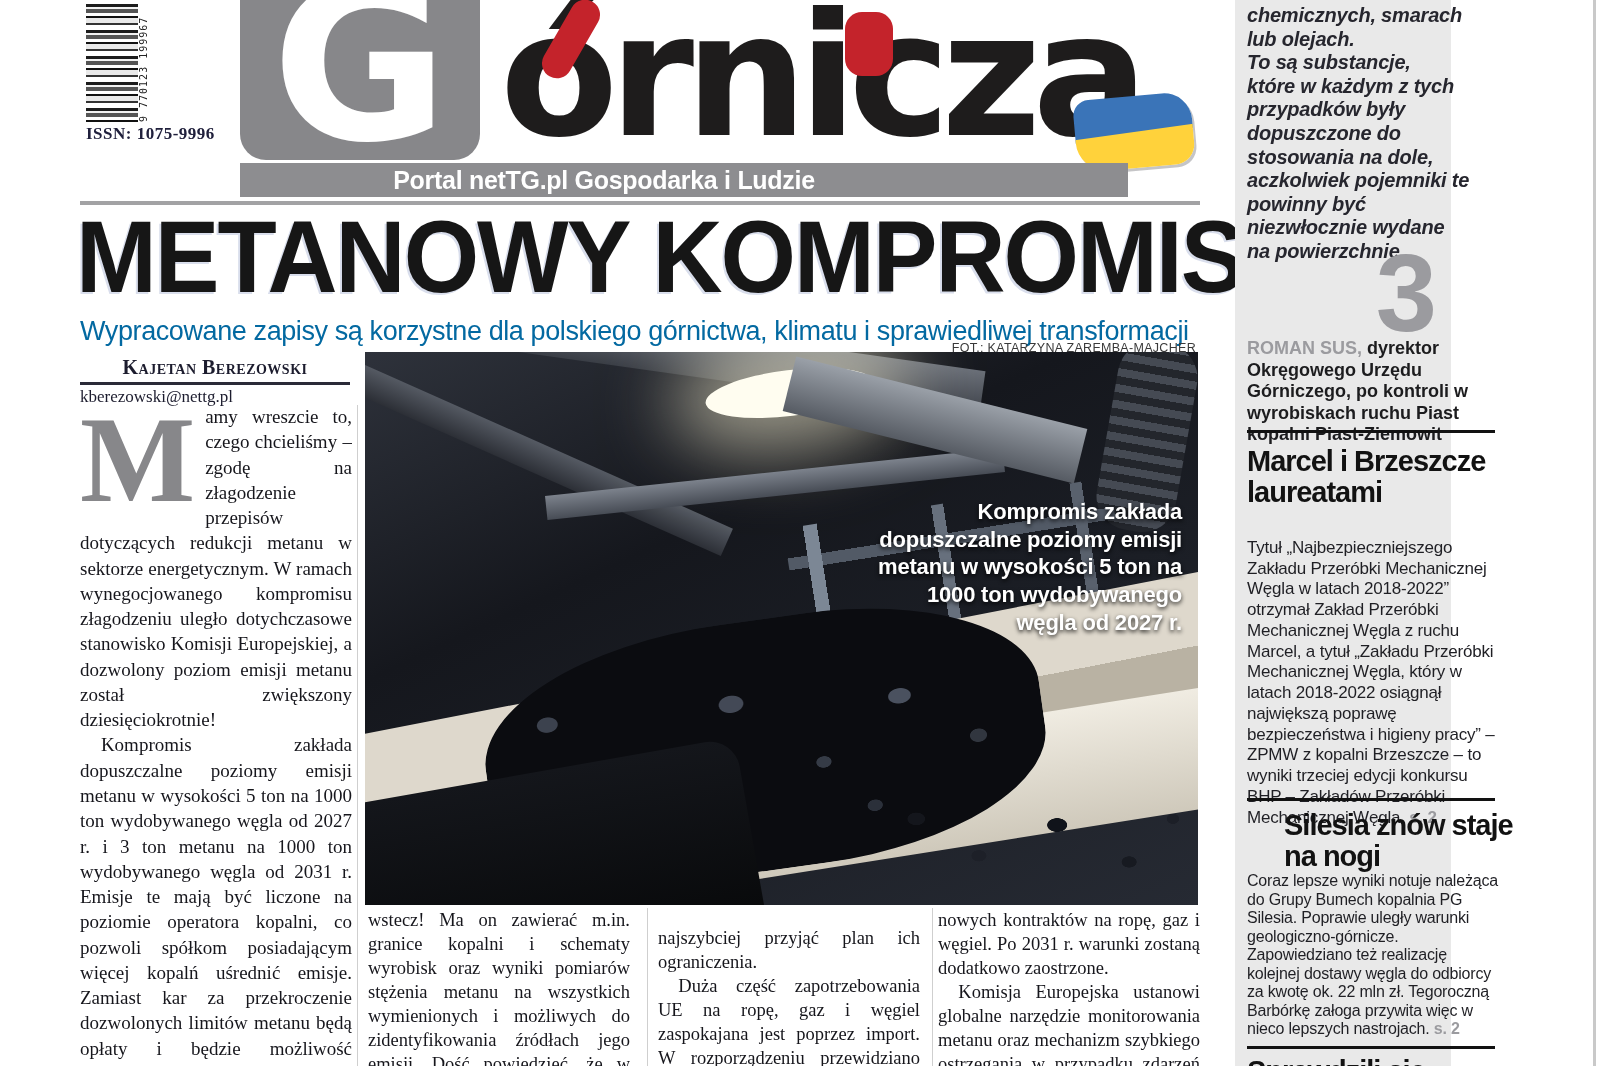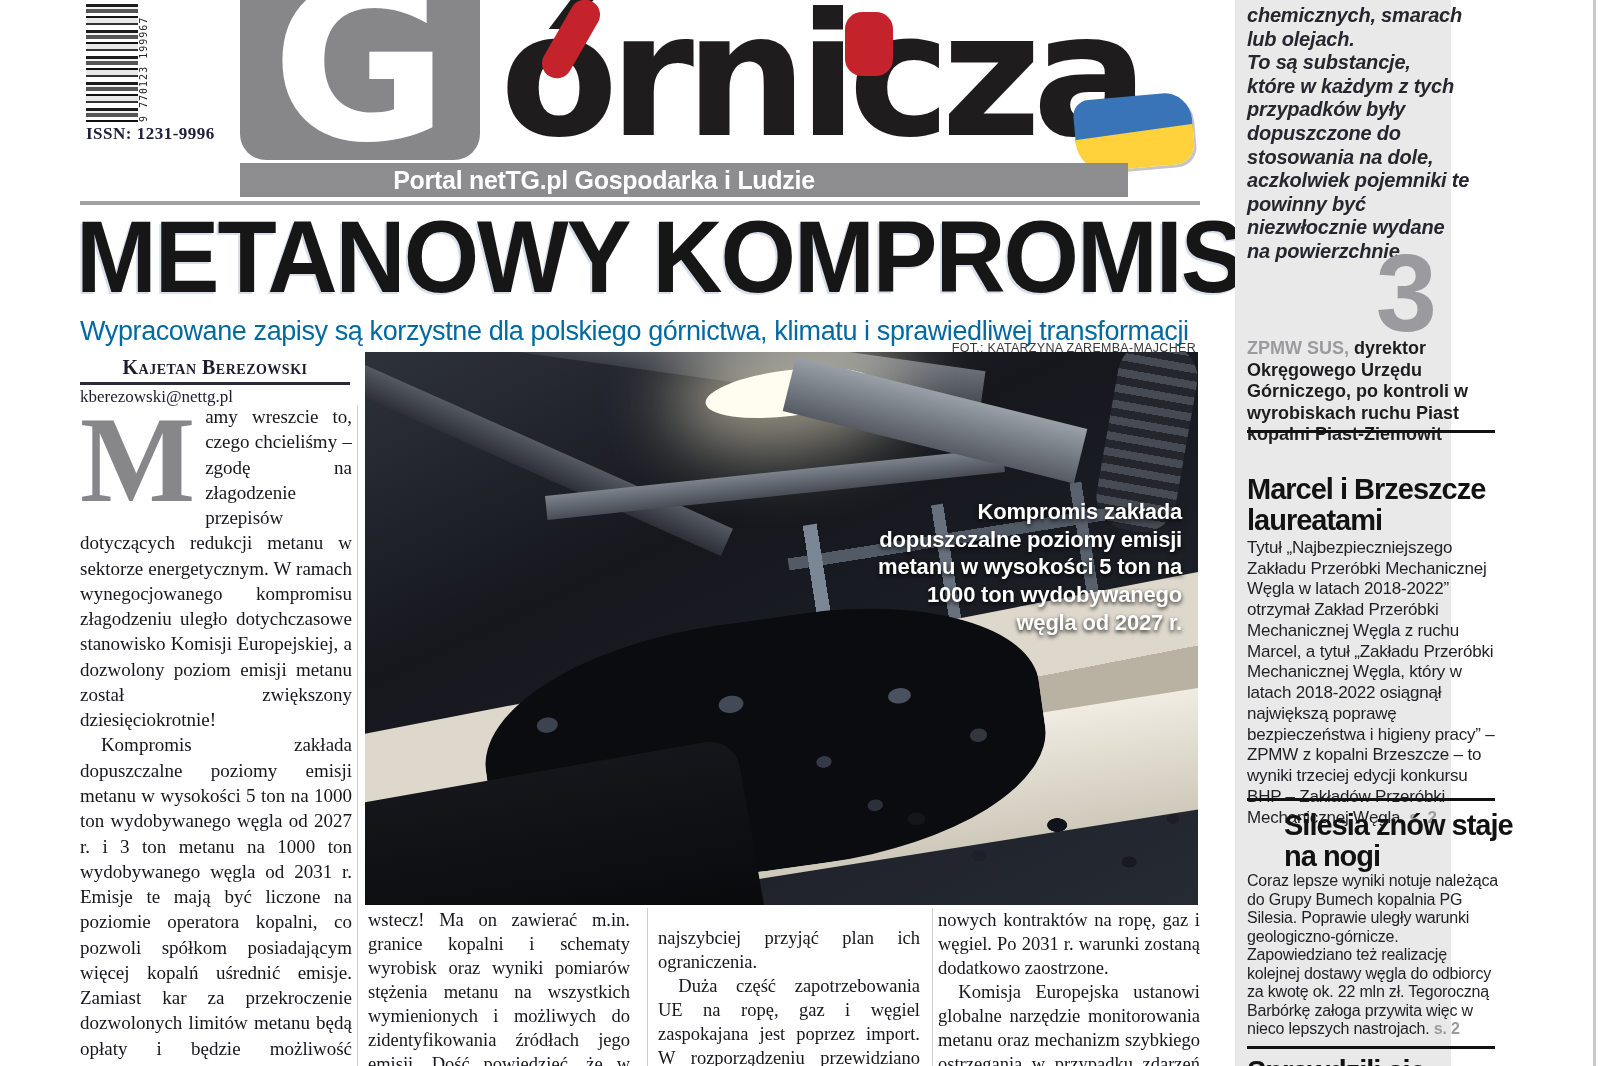--- a/index.html
+++ b/index.html
@@ -111,37 +111,37 @@
   .sidebar { position:absolute; left:1235px; top:0; width:216px; height:1066px; background:#e9e9e9; }
   .sb-quote { position:absolute; left:12px; top:4px; width:250px; font-weight:bold; font-style:italic;
     font-size:20px; line-height:1.18; color:#26262e; white-space:pre-line; letter-spacing:-0.2px; }
   .sb-big-num { position:absolute; right:14px; top:238px; font-size:110px; font-weight:bold; line-height:1; color:#9b9b9f; }
   .sb-attrib { position:absolute; left:12px; top:338px; width:252px; font-weight:bold; font-size:18px; line-height:1.2; color:#1c1c1e; }
   .sb-attrib .who { color:#9b9b9f; }
   .sb-rule { position:absolute; left:12px; width:248px; height:3px; background:#121212; }
   .sb-rule.r1 { top:430px; } .sb-rule.r2 { top:798px; } .sb-rule.r3 { top:1046px; }
   .sb-h { position:absolute; left:12px; width:255px; font-weight:bold; font-size:29px; line-height:1.08;
     letter-spacing:-1px; color:#121212; }
-  .sb-h.h1 { top:446px;margin-top:28px; } .sb-h.h2 { top:810px;margin-left:37px; } .sb-h.h3 { top:1056px; }
+  .sb-h.h1 { top:446px; } .sb-h.h2 { top:810px;margin-left:37px; } .sb-h.h3 { top:1056px; }
   .sb-body { position:absolute; left:12px; width:252px; font-size:17px; line-height:1.22; color:#1f1f24; letter-spacing:-0.2px; }
   .sb-body.b1 { top:506px;margin-top:32px; } .sb-body.b2 { top:872px; font-size:16px; line-height:1.16; }
   .page-ref { color:#9b9b9f; font-weight:bold; }
 
   .next-page-edge { position:absolute; left:1593px; top:0; width:3px; height:1066px; background:#c9c9c9; }
 </style>
 </head>
 <body>
 
 <div class="page">
 
   <div class="barcode-wrap">
     <div class="barcode-bars"></div>
     <div class="barcode-num">9 770123 199967</div>
   </div>
-  <div class="issn">ISSN: 1231-9996</div>
+  <div class="issn">ISSN: 1075-9996</div>
 
   <div class="logo-g">
     <span>G</span>
   </div>
   <div class="masthead-rest">órnicza</div>
   <div class="accent-o"></div>
   <div class="accent-i"></div>
   <div class="flag">
     <div class="flag-top"></div>
     <div class="flag-bottom"></div>
@@ -204,21 +204,21 @@
 które w każdym z tych
 przypadków były
 dopuszczone do
 stosowania na dole,
 aczkolwiek pojemniki te
 powinny być
 niezwłocznie wydane
 na powierzchnię.</div>
     <div class="sb-big-num">3</div>
     <div class="sb-attrib">
-      <span class="who">ZPMW SUS,</span><span> dyrektor Okręgowego Urzędu Górniczego, po kontroli w wyrobiskach ruchu Piast kopalni Piast-Ziemowit</span>
+      <span class="who">ROMAN SUS,</span><span> dyrektor Okręgowego Urzędu Górniczego, po kontroli w wyrobiskach ruchu Piast kopalni Piast-Ziemowit</span>
     </div>
     <div class="sb-rule r1"></div>
 
     <div class="sb-h h1">Marcel i Brzeszcze laureatami</div>
     <div class="sb-body b1">
       <span>Tytuł „Najbezpieczniejszego Zakładu Przeróbki Mechanicznej Węgla w latach 2018-2022” otrzymał Zakład Przeróbki Mechanicznej Węgla z ruchu Marcel, a tytuł „Zakładu Przeróbki Mechanicznej Węgla, który w latach 2018-2022 osiągnął największą poprawę bezpieczeństwa i higieny pracy” – ZPMW z kopalni Brzeszcze – to wyniki trzeciej edycji konkursu BHP – Zakładów Przeróbki Mechanicznej Węgla. </span><span class="page-ref">s. 2</span>
     </div>
     <div class="sb-rule r2"></div>
 
     <div class="sb-h h2">Silesia znów staje na nogi</div>

